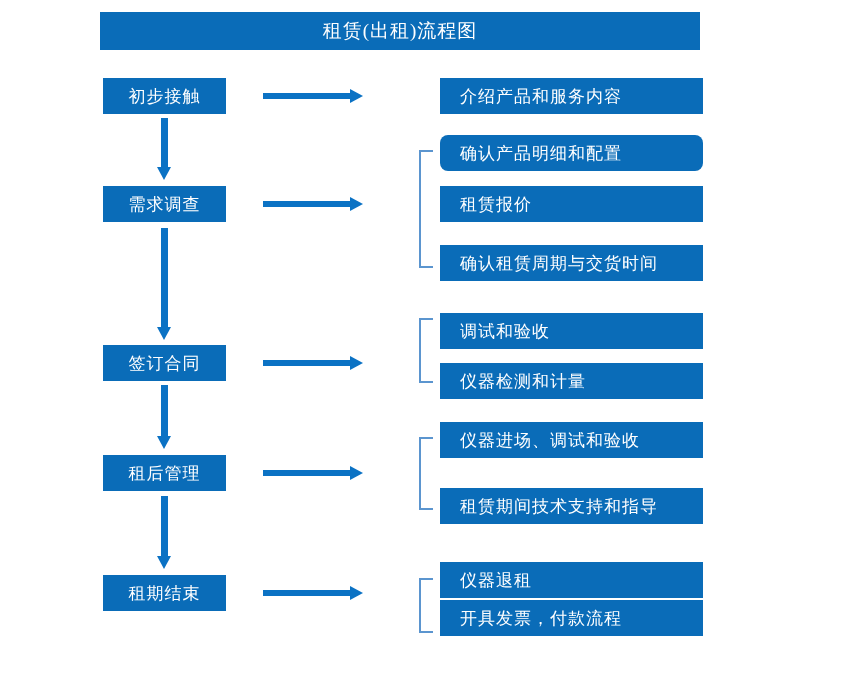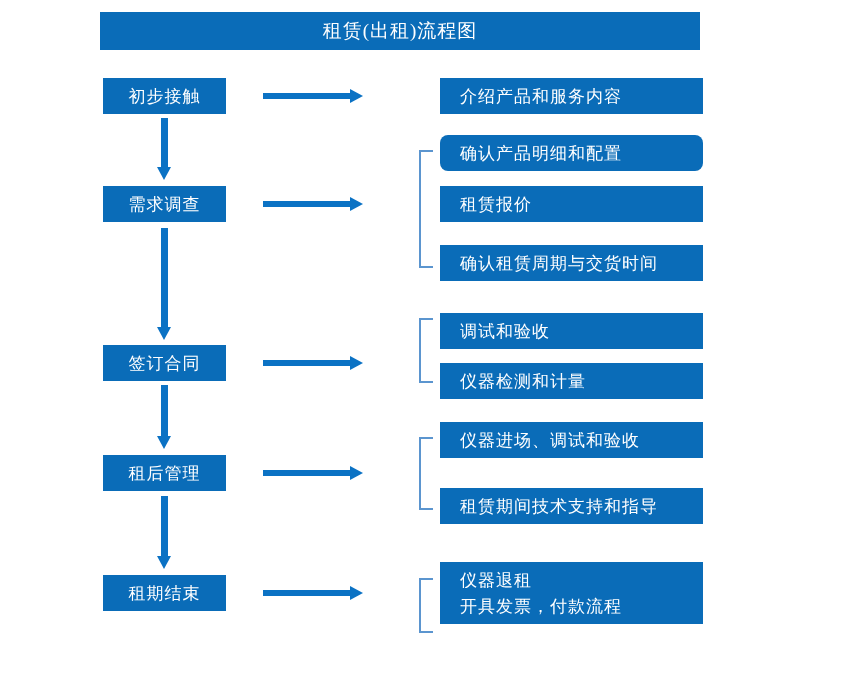--- a/index.html
+++ b/index.html
@@ -168,15 +168,15 @@
 
   <div class="box detail-box" style="top:78px;">介绍产品和服务内容</div>
   <div class="box detail-box" style="top:135px;border-radius:8px;">确认产品明细和配置</div>
   <div class="box detail-box" style="top:186px;">租赁报价</div>
   <div class="box detail-box" style="top:245px;">确认租赁周期与交货时间</div>
   <div class="box detail-box" style="top:313px;">调试和验收</div>
   <div class="box detail-box" style="top:363px;">仪器检测和计量</div>
   <div class="box detail-box" style="top:422px;">仪器进场、调试和验收</div>
   <div class="box detail-box" style="top:488px;">租赁期间技术支持和指导</div>
   <div class="box detail-box" style="top:562px;text-align:center;">仪器退租</div>
-  <div class="box detail-box" style="top:588px;">开具发票，付款流程</div>
+  <div class="box detail-box" style="top:600px;">开具发票，付款流程</div>
 
 </div>
 
 </body></html>

